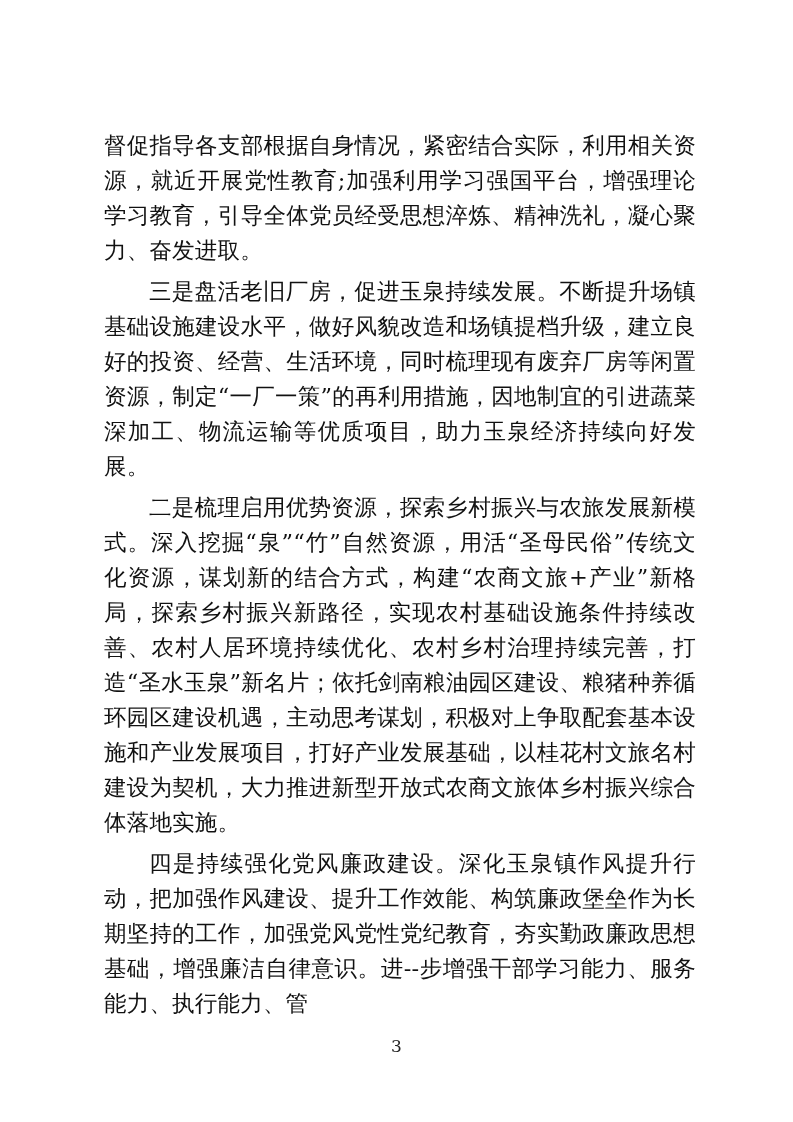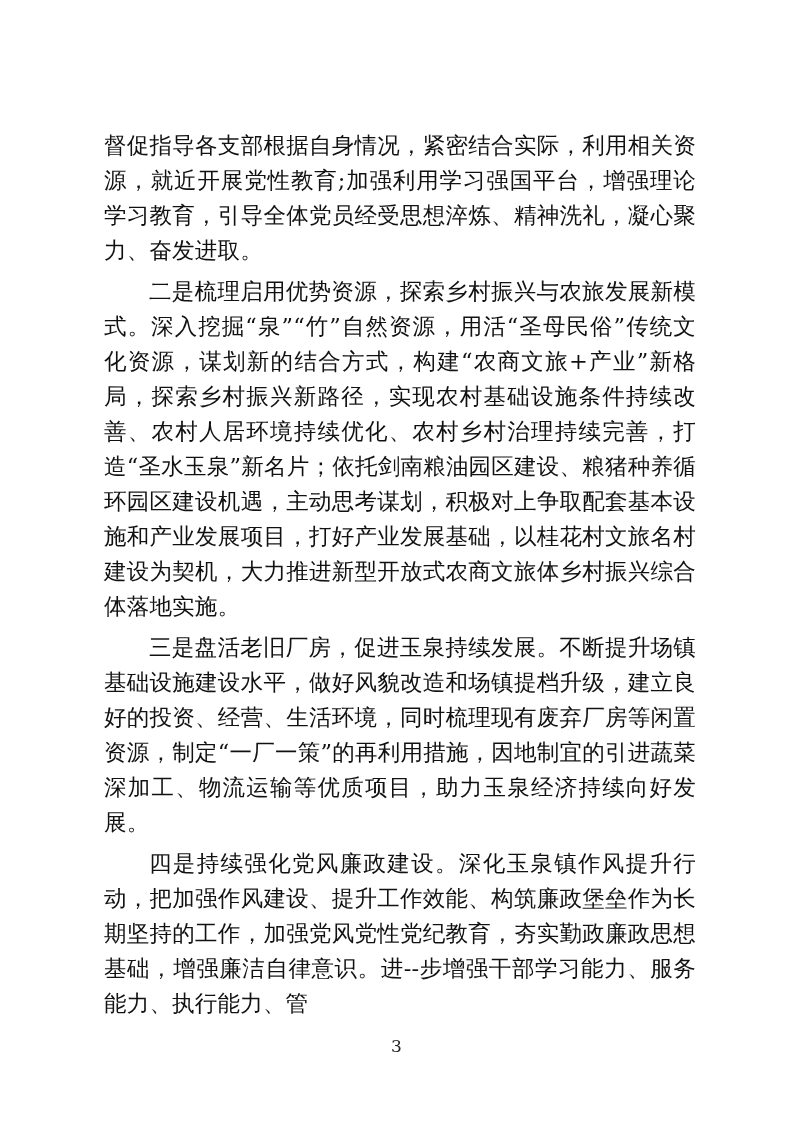--- a/index.html
+++ b/index.html
@@ -45,18 +45,18 @@
     color: #222222;
     font-family: "DejaVu Serif", "Liberation Serif", serif;
   }
 </style>
 </head>
 <body>
 
 <div class="page">
   <div class="content">
     <p class="para">督促指导各支部根据自身情况，紧密结合实际，利用相关资源，就近开展党性教育;加强利用学习强国平台，增强理论学习教育，引导全体党员经受思想淬炼、精神洗礼，凝心聚力、奋发进取。</p>
+    <p class="para indent">三是盘活老旧厂房，促进玉泉持续发展。不断提升场镇基础设施建设水平，做好风貌改造和场镇提档升级，建立良好的投资、经营、生活环境，同时梳理现有废弃厂房等闲置资源，制定“一厂一策”的再利用措施，因地制宜的引进蔬菜深加工、物流运输等优质项目，助力玉泉经济持续向好发展。</p>
     <p class="para indent">二是梳理启用优势资源，探索乡村振兴与农旅发展新模式。深入挖掘“泉”“竹”自然资源，用活“圣母民俗”传统文化资源，谋划新的结合方式，构建“农商文旅+产业”新格局，探索乡村振兴新路径，实现农村基础设施条件持续改善、农村人居环境持续优化、农村乡村治理持续完善，打造“圣水玉泉”新名片；依托剑南粮油园区建设、粮猪种养循环园区建设机遇，主动思考谋划，积极对上争取配套基本设施和产业发展项目，打好产业发展基础，以桂花村文旅名村建设为契机，大力推进新型开放式农商文旅体乡村振兴综合体落地实施。</p>
-    <p class="para indent">三是盘活老旧厂房，促进玉泉持续发展。不断提升场镇基础设施建设水平，做好风貌改造和场镇提档升级，建立良好的投资、经营、生活环境，同时梳理现有废弃厂房等闲置资源，制定“一厂一策”的再利用措施，因地制宜的引进蔬菜深加工、物流运输等优质项目，助力玉泉经济持续向好发展。</p>
     <p class="para indent">四是持续强化党风廉政建设。深化玉泉镇作风提升行动，把加强作风建设、提升工作效能、构筑廉政堡垒作为长期坚持的工作，加强党风党性党纪教育，夯实勤政廉政思想基础，增强廉洁自律意识。进--步增强干部学习能力、服务能力、执行能力、管</p>
   </div>
   <div class="page-number">3</div>
 </div>
 
 </body></html>

